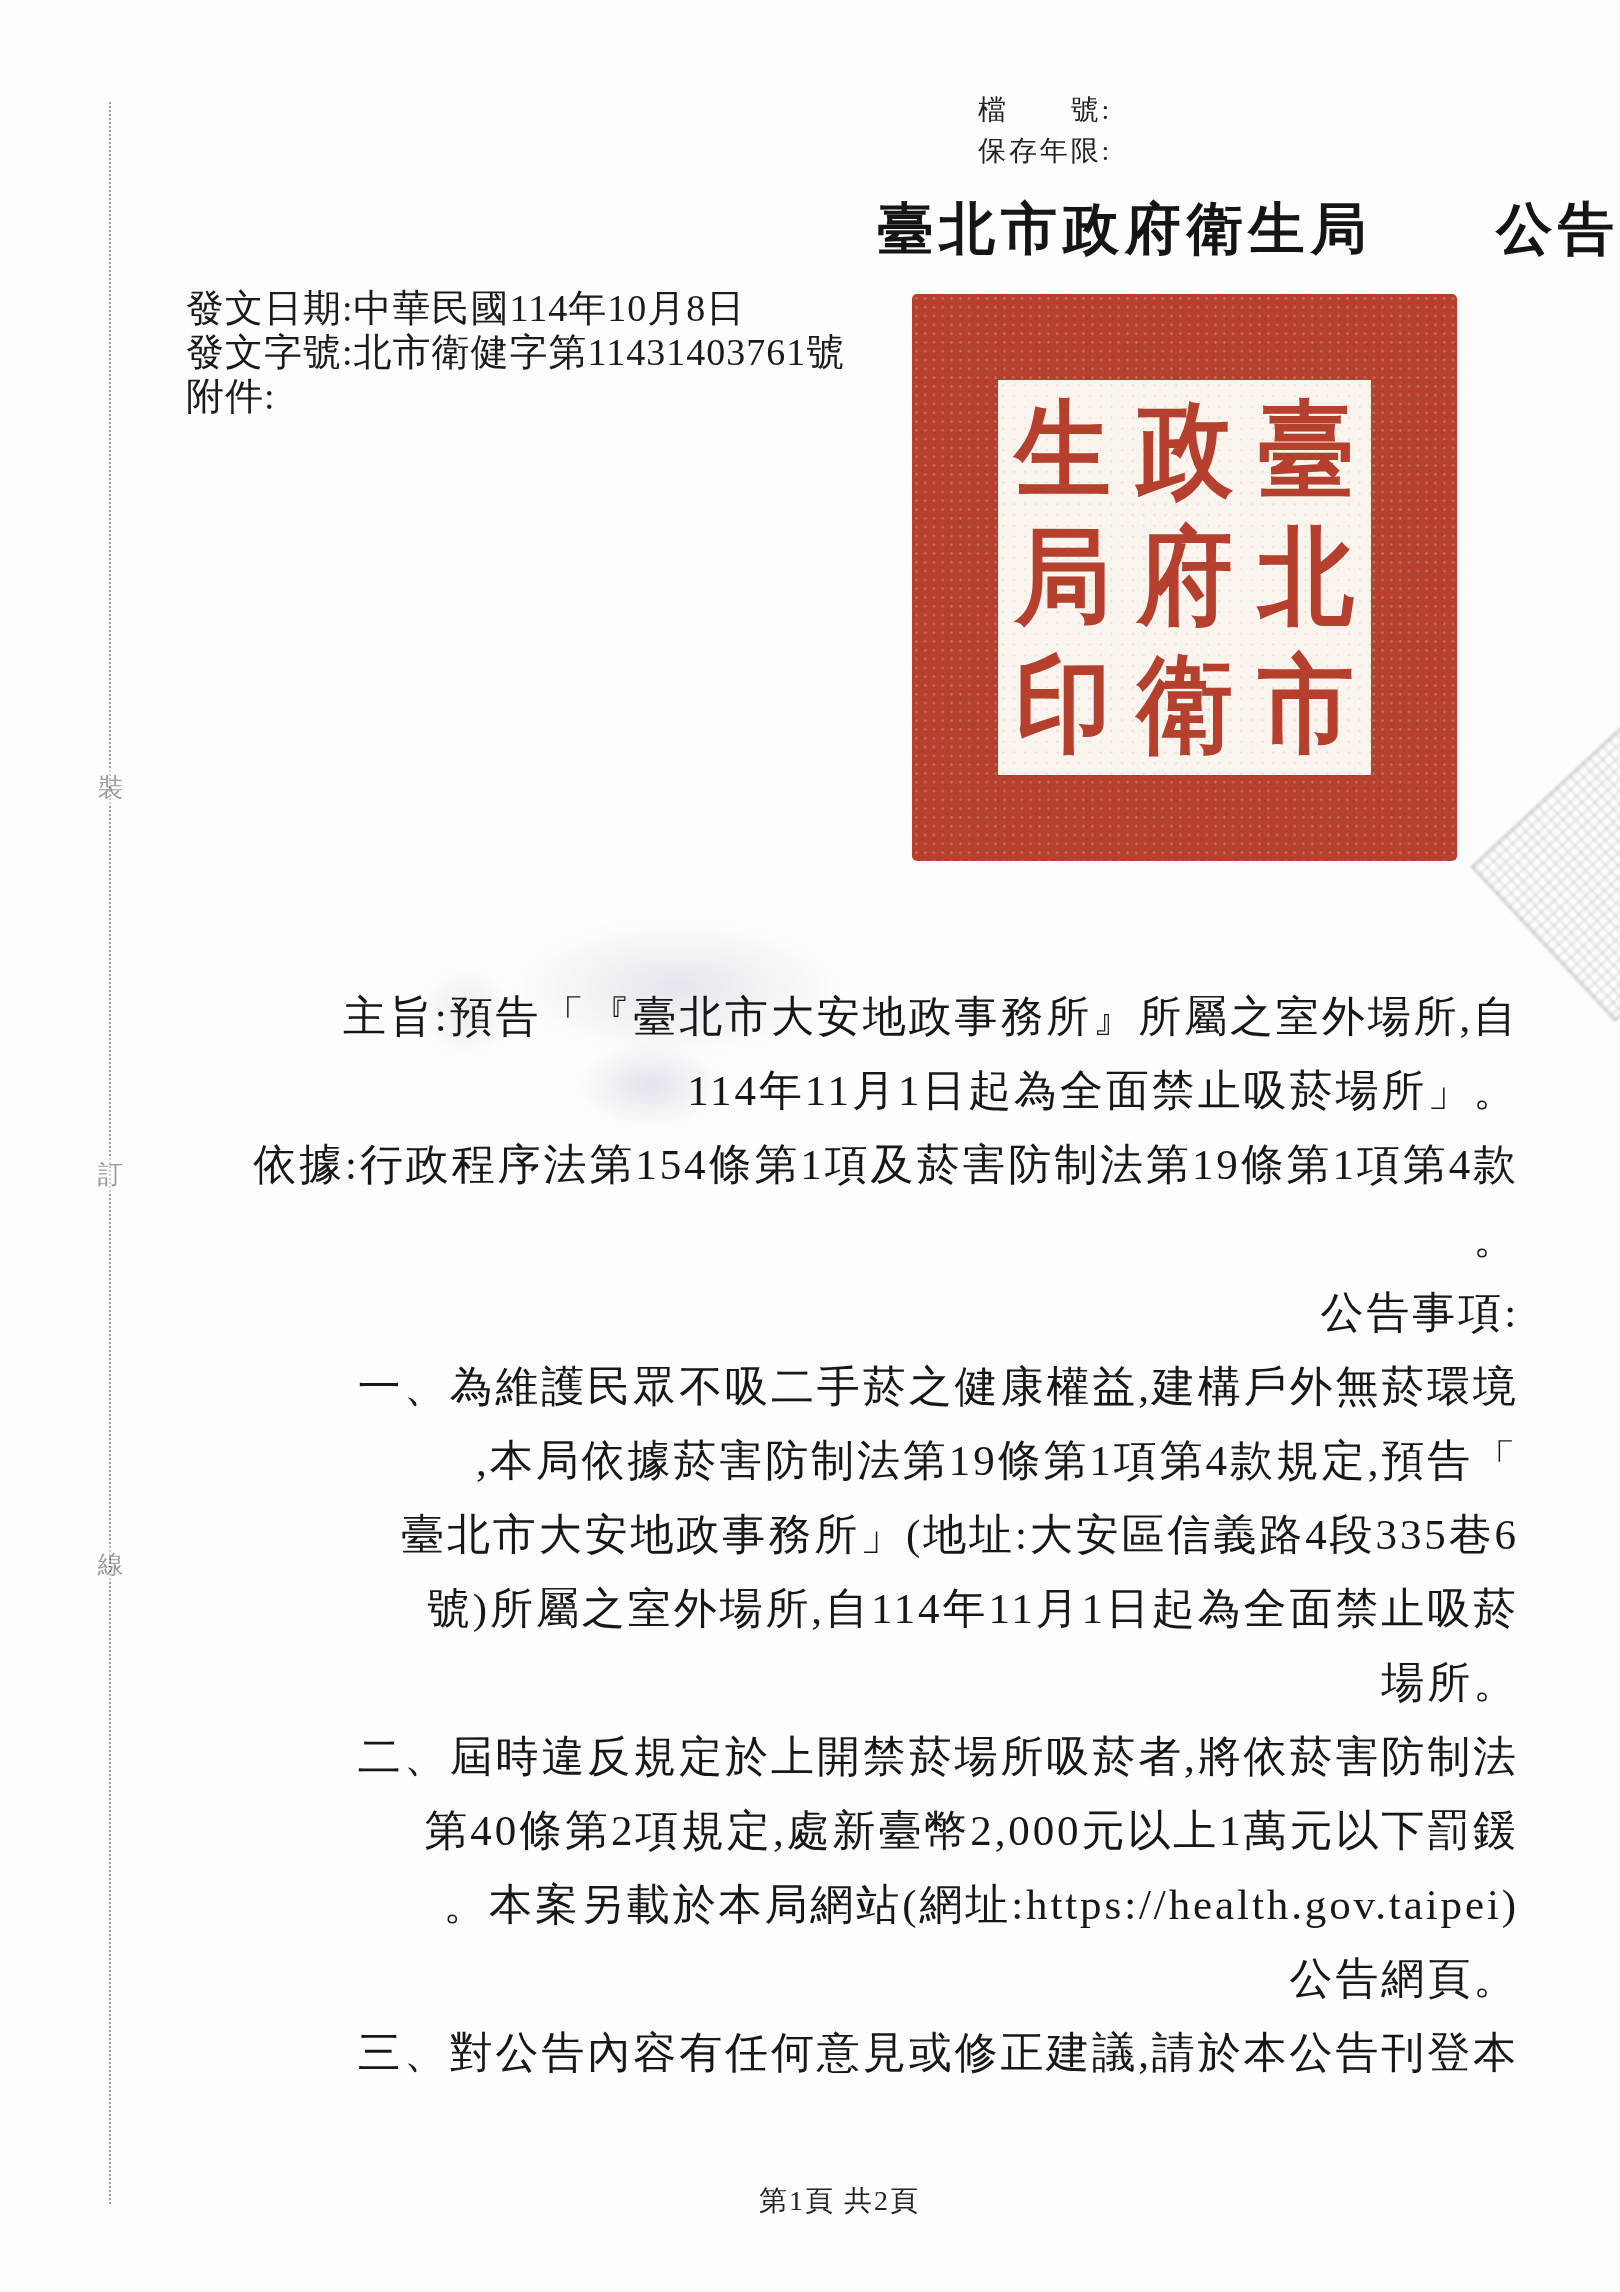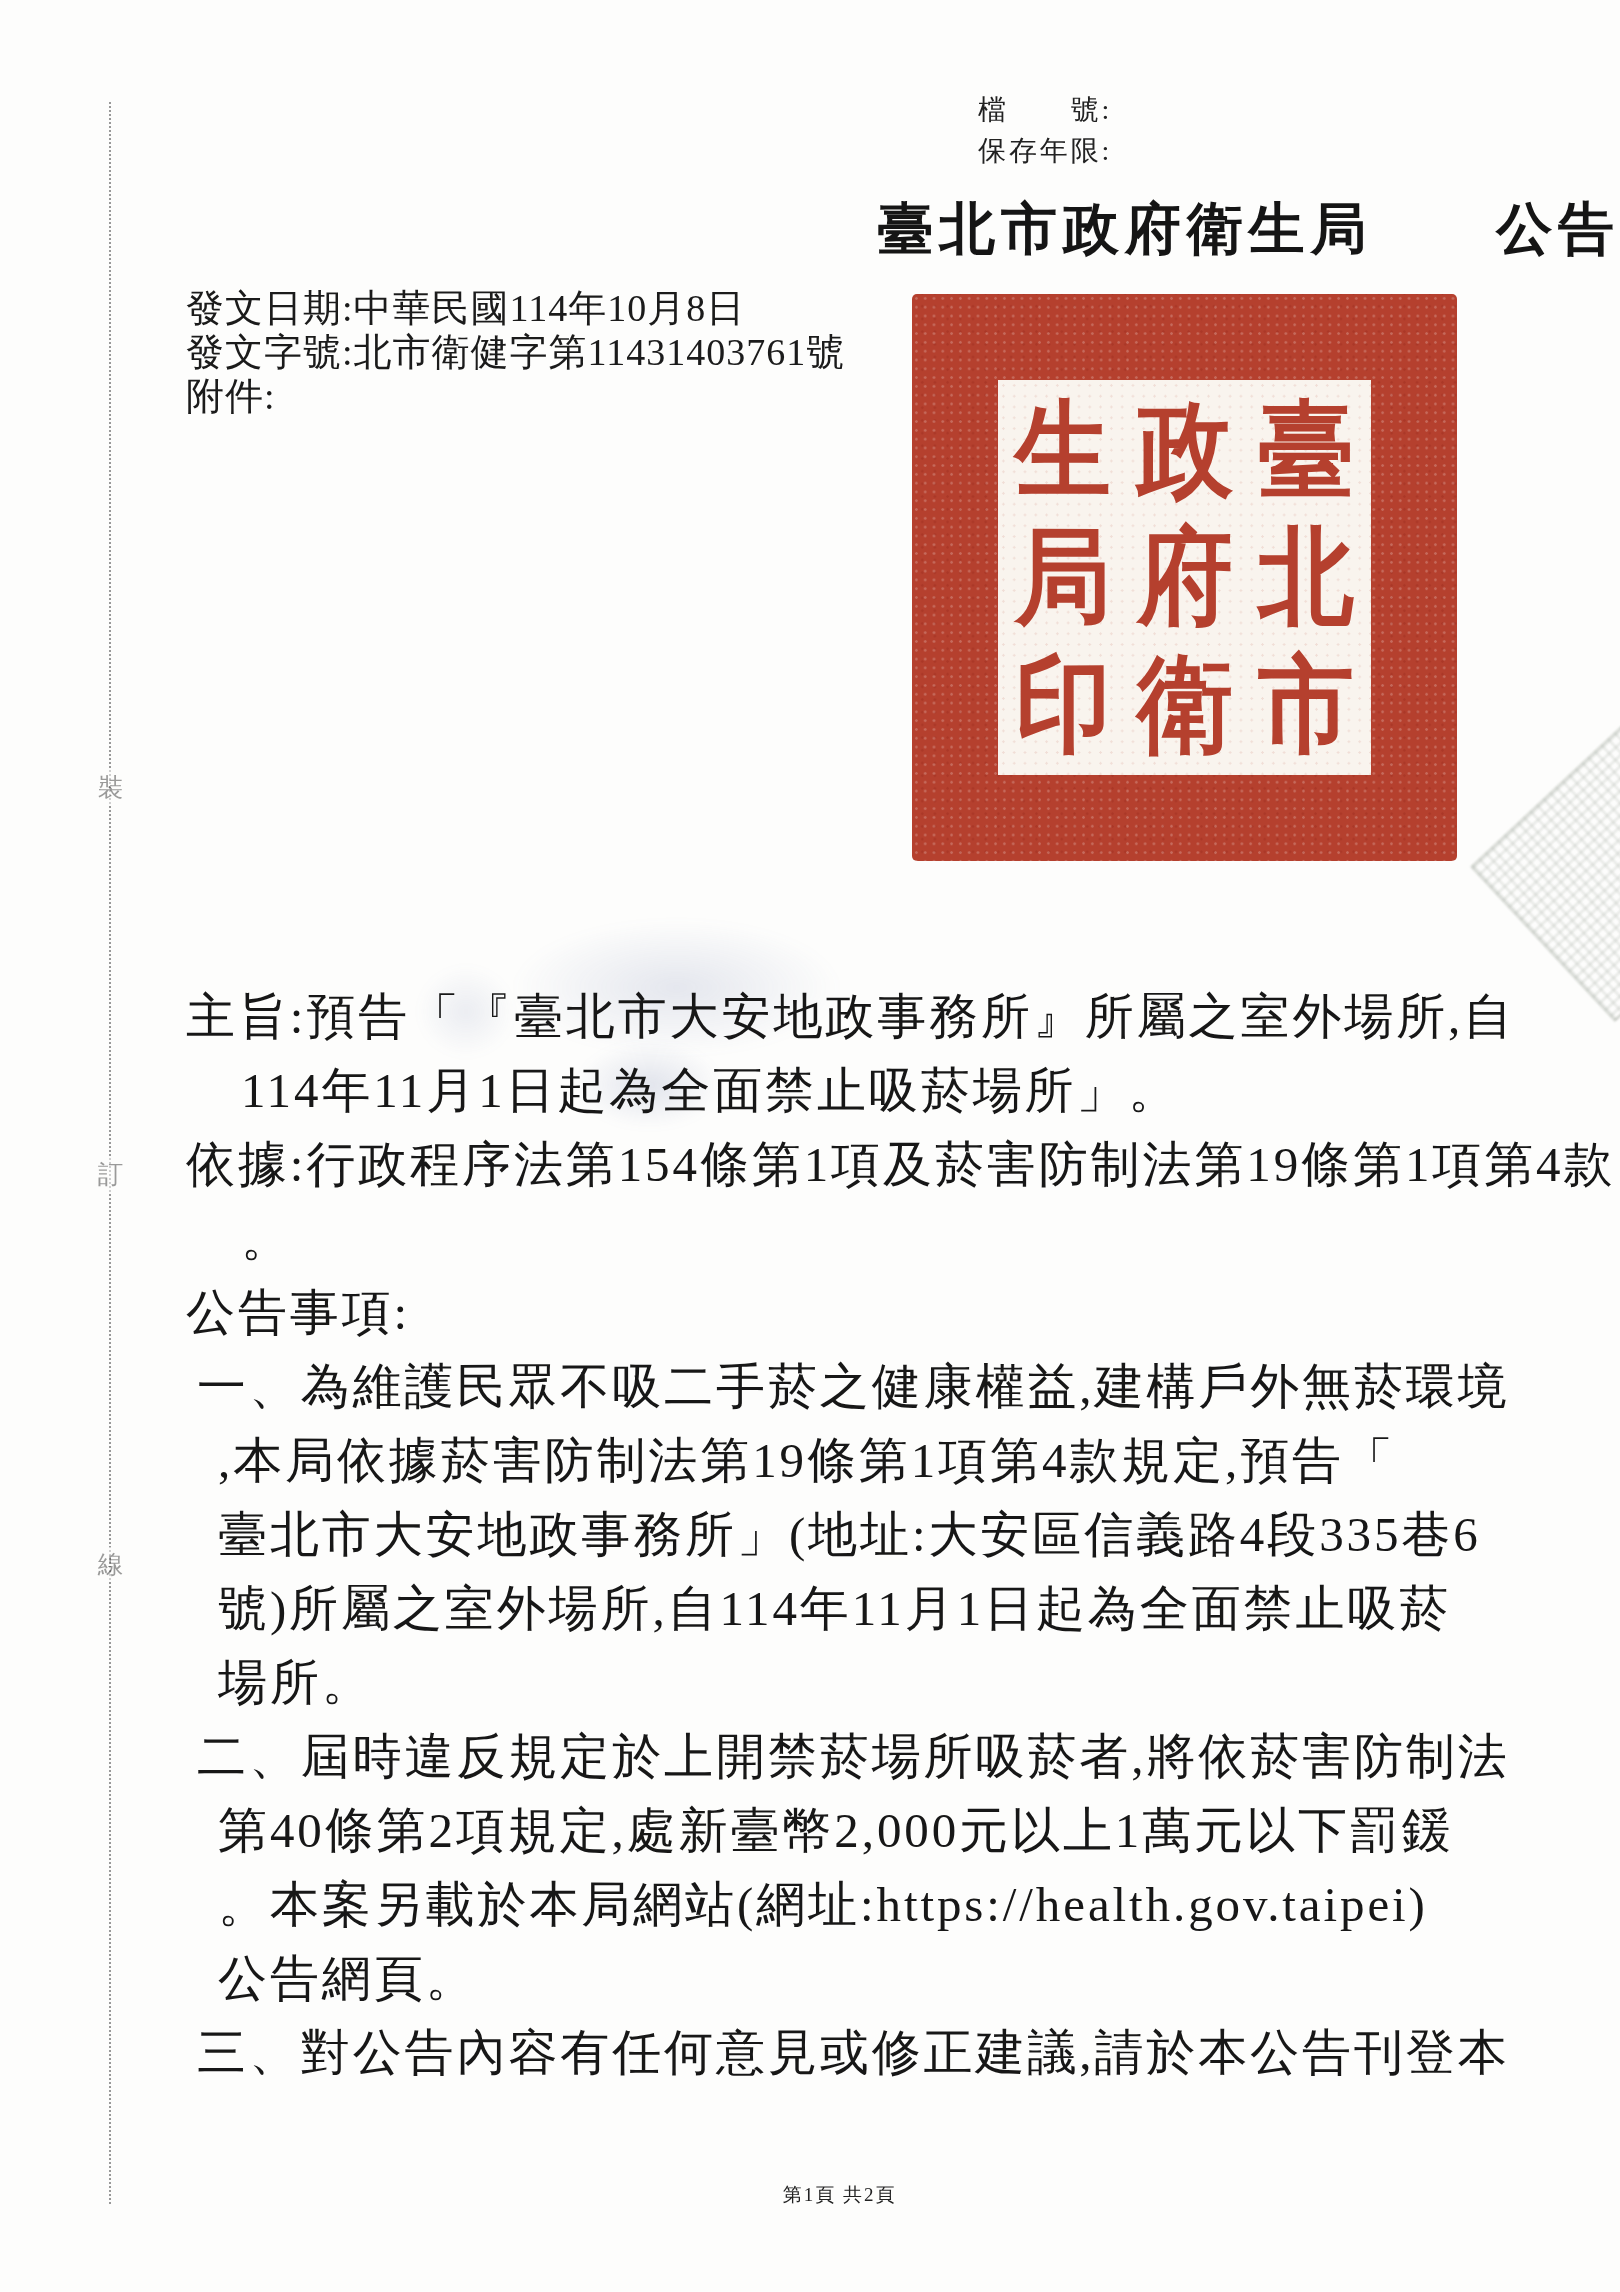--- a/index.html
+++ b/index.html
@@ -93,32 +93,32 @@
   .bleed-1{left:510px;top:919px;width:333px;height:137px;
     background:radial-gradient(ellipse at center, rgba(88,104,158,.15), transparent 70%);}
   .bleed-2{left:576px;top:1041px;width:147px;height:88px;
     background:radial-gradient(ellipse at center, rgba(88,104,158,.17), transparent 70%);}
   .bleed-3{left:417px;top:965px;width:98px;height:93px;
     background:radial-gradient(ellipse at center, rgba(88,104,158,.11), transparent 70%);}
 
   
   .body-block{
     position:absolute;left:186px;top:980px;width:1333px;
-    font-size:49px;line-height:74px;letter-spacing:2.9px;color:#171717;
+    font-size:43px;line-height:74px;letter-spacing:2.9px;color:#171717;text-align:right;
   }
   .bl{white-space:nowrap;}
   .l0{margin-left:0;}
   .l1{margin-left:55px;}
   .li{margin-left:11px;}
   .lc{margin-left:32px;}
 
   
   .page-footer{
     position:absolute;left:0;right:0;top:2182px;text-align:center;
-    font-size:19px;letter-spacing:2px;color:#222;
+    font-size:28px;letter-spacing:2px;color:#222;
     padding-left:59px;
   }
 </style>
 </head>
 <body>
 
 <div class="page">
 
   <div class="binding-line"></div>
   <span class="binding-mark mark-0">裝</span>

